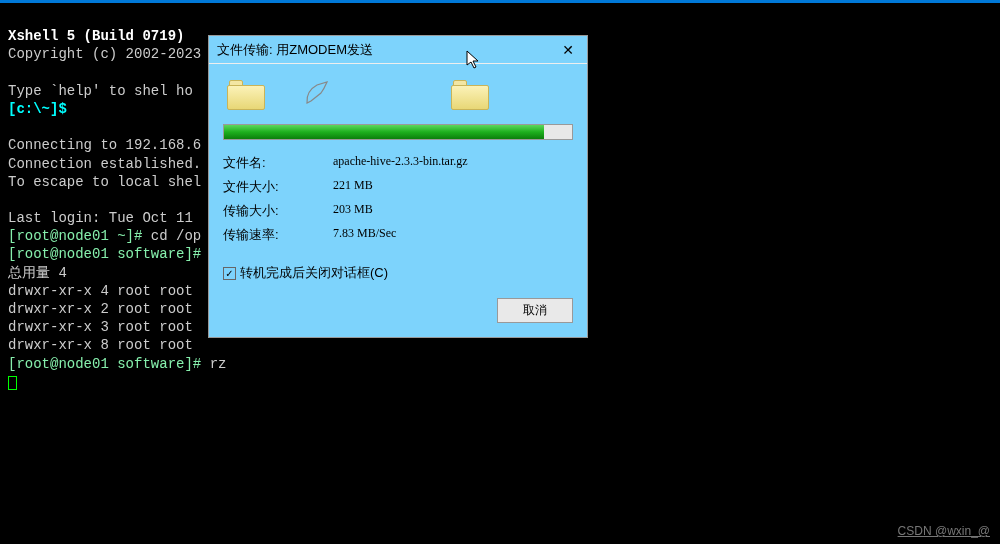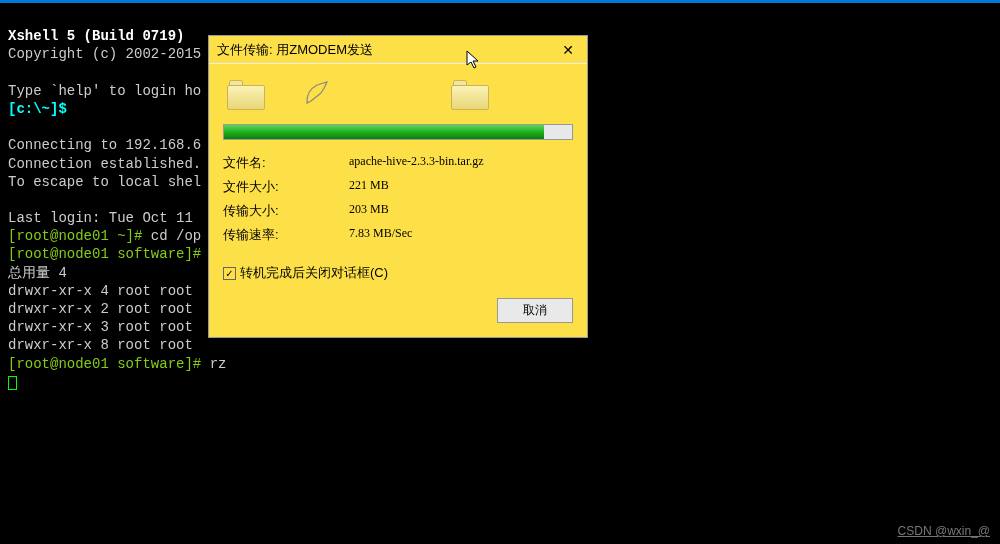--- a/index.html
+++ b/index.html
@@ -18,35 +18,35 @@
       background: #0078d7;
     }
     .terminal {
       padding: 6px 8px;
       color: #ccc;
       line-height: 1.3;
       white-space: pre;
     }
     .term-title { color: #ffffff; font-weight: bold; }
     .term-prompt-cyan { color: #00ffff; font-weight: bold; }
-    .term-prompt-root { color: #84cc16; }
+    .term-prompt-root { color: #86efac; }
     .term-text { color: #ccc; }
     .cursor-block {
       display: inline-block;
       width: 9px;
       height: 14px;
       border: 1px solid #00ff00;
       vertical-align: text-bottom;
     }
     .dialog {
       position: absolute;
       left: 208px;
       top: 35px;
       width: 380px;
-      background: #fde047;
+      background: #7dd3fc;
       border: 1px solid #999;
       box-shadow: 2px 2px 8px rgba(0,0,0,0.4);
       font-family: "Microsoft YaHei", SimSun, sans-serif;
       font-size: 13px;
       color: #000;
     }
     .dialog-titlebar {
       display: flex;
       justify-content: space-between;
       align-items: center;
@@ -101,21 +101,21 @@
       position: relative;
       margin-bottom: 14px;
     }
     .progress-fill {
       height: 100%;
       background: linear-gradient(to bottom, #5cd65c 0%, #1eb01e 50%, #0b7f0b 100%);
     }
     .info-table {
       display: grid;
       grid-template-columns: 90px 1fr;
-      gap: 6px 36px;
+      gap: 6px 20px;
       margin-bottom: 20px;
     }
     .info-label { color: #000; }
     .info-value { color: #000; font-family: Liberation Serif, serif; font-size: 12px; }
     .checkbox-row {
       display: flex;
       align-items: center;
       gap: 4px;
       margin-bottom: 16px;
     }
@@ -161,23 +161,23 @@
       text-decoration: underline;
     }
   </style>
 </head>
 <body>
 
 <div class="titlebar-top"></div>
 
 <div class="terminal">
 <span class="term-title">Xshell 5 (Build 0719)</span>
-<span class="term-text">Copyright (c) 2002-2015</span>
+<span class="term-text">Copyright (c) 2002-2023</span>
 <span></span>
-<span class="term-text">Type `help' to login ho</span>
+<span class="term-text">Type `help' to shel ho</span>
 <span class="term-prompt-cyan">[c:\~]$</span>
 <span></span>
 <span class="term-text">Connecting to 192.168.6</span>
 <span class="term-text">Connection established.</span>
 <span class="term-text">To escape to local shel</span>
 <span></span>
 <span class="term-text">Last login: Tue Oct 11</span>
 <span><span class="term-prompt-root">[root@node01 ~]# </span><span class="term-text">cd /op</span></span>
 <span class="term-prompt-root">[root@node01 software]#</span>
 <span class="term-text">总用量 4</span>

